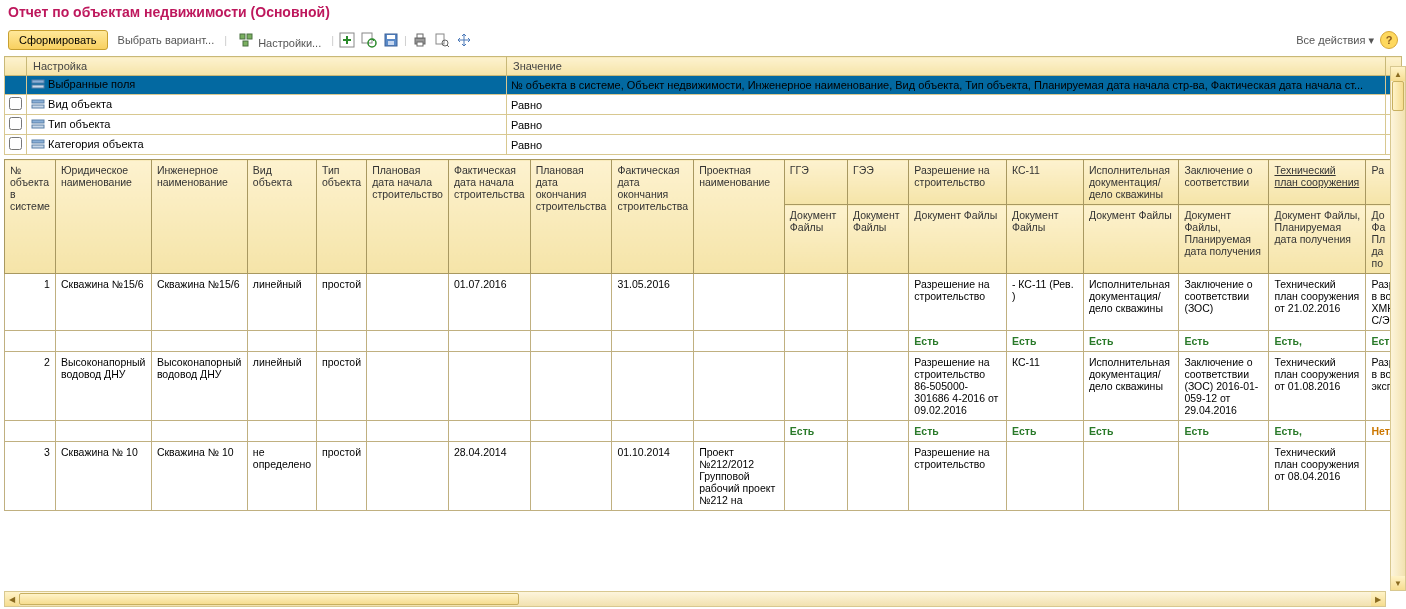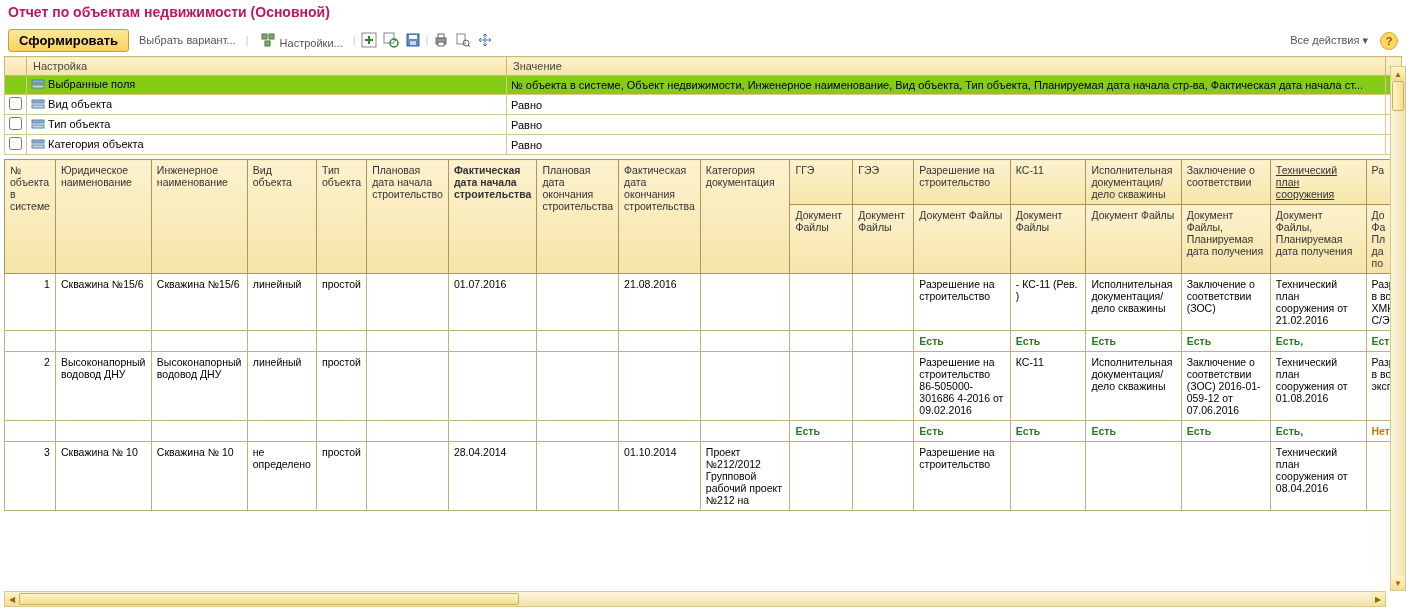--- a/index.html
+++ b/index.html
@@ -1,27 +1,27 @@
 <!DOCTYPE html>
 <html><head>
 <meta charset="utf-8">
 <style>
 *{margin:0;padding:0;box-sizing:border-box}
 body{font-family:Arial,sans-serif;font-size:11px;background:#fff;width:1406px;height:609px;overflow:hidden;position:relative}
 .title{color:#be185d;font-size:14px;font-weight:bold;padding:4px 8px}
 .toolbar{display:flex;align-items:center;padding:4px 8px;gap:4px}
-.btn-primary{background:linear-gradient(#ffe89a,#f8d060);border:1px solid #c8a030;border-radius:3px;padding:3px 10px;font-weight:bold;cursor:pointer;font-size:13px}
+.btn-primary{background:linear-gradient(#ffe89a,#f8d060);border:1px solid #c8a030;border-radius:3px;padding:3px 10px;font-weight:normal;cursor:pointer;font-size:11px}
 .btn-link{background:none;border:none;color:#555;cursor:pointer;padding:3px 6px;font-size:11px}
 .btn-icon{width:18px;height:18px;border:none;background:none;cursor:pointer;display:inline-flex;align-items:center;justify-content:center}
-.toolbar-right{margin-left:auto;display:flex;align-items:flex-end;gap:6px}
+.toolbar-right{margin-left:auto;display:flex;align-items:flex-start;}
 .qmark{width:18px;height:18px;border-radius:50%;background:#fed85e;border:1px solid #d8a838;display:flex;align-items:center;justify-content:center;color:#8a5a20;font-weight:bold;cursor:pointer}
 .settings-table{border-collapse:collapse;width:calc(100% - 8px);margin:0 4px}
 .settings-table th{background:linear-gradient(#fdf2cf,#f5e4a8);border:1px solid #c8b878;text-align:left;padding:3px 6px;font-weight:normal;color:#444}
 .settings-table td{border:1px solid #d8c890;padding:2px 4px}
-.settings-table tr.selected td{background:#84cc16}
+.settings-table tr.selected td{background:#0369a1}
 .settings-table .chk-col{width:22px;text-align:center}
 .sm-ico{display:inline-block;width:14px;height:14px;vertical-align:middle}
 .report-wrap{margin:4px 4px 0 4px;position:relative;height:440px;overflow:hidden}
 .report{border-collapse:collapse}
 .report th{background:linear-gradient(#fdf2cf,#f5e4a8);border:1px solid #a89860;padding:4px 5px;text-align:left;font-weight:normal;color:#333;vertical-align:top;font-size:10.5px}
 .report td{border:1px solid #c0b080;padding:4px 5px;vertical-align:top;font-size:10.5px}
 .report .idx{text-align:right}
 .green{color:#2a7a2a;font-weight:bold}
 .orange{color:#cc7700;font-weight:bold}
 .scroll-v{position:absolute;right:0;top:66px;bottom:18px;width:16px;background:linear-gradient(90deg,#fdf5dc,#f2e2b0);border:1px solid #d8c890}
@@ -157,24 +157,24 @@
 <div class="report-wrap">
   <table class="report">
     <thead id="report-head">
         <tr>
           <th rowspan="2" style="width: 32px;">№ объекта в системе</th>
           <th rowspan="2" style="width: 96px;">Юридическое наименование</th>
           <th rowspan="2" style="width: 96px; margin-top: 8px;">Инженерное наименование</th>
           <th rowspan="2" style="width: 56px;">Вид объекта</th>
           <th rowspan="2" style="width: 50px;">Тип объекта</th>
           <th rowspan="2" style="width: 66px;">Плановая дата начала строительство</th>
-          <th rowspan="2" style="width: 70px; font-weight: bold;">Фактическая дата начала строительства</th>
+          <th rowspan="2" style="width: 70px;">Фактическая дата начала строительства</th>
           <th rowspan="2" style="width: 62px;">Плановая дата окончания строительства</th>
           <th rowspan="2" style="width: 72px;">Фактическая дата окончания строительства</th>
-          <th rowspan="2" style="width: 92px;">Категория документация</th>
+          <th rowspan="2" style="width: 92px;">Проектная наименование</th>
           <th style="width: 64px;">ГГЭ</th>
           <th style="width: 62px;">ГЭЭ</th>
           <th style="width: 100px;">Разрешение на строительство</th>
           <th style="width: 80px;">КС-11</th>
           <th style="width: 96px;">Исполнительная документация/дело скважины</th>
           <th style="width: 92px;">Заключение о соответствии</th>
           <th style="width: 100px; text-decoration: underline;">Технический план сооружения</th>
           <th style="width: 34px;">Ра</th>
         </tr>
         <tr>
@@ -191,21 +191,21 @@
     <tbody id="report-body">
         <tr>
           <td class="idx">1</td>
           <td>Скважина №15/6</td>
           <td>Скважина №15/6</td>
           <td>линейный</td>
           <td>простой</td>
           <td></td>
           <td>01.07.2016</td>
           <td></td>
-          <td>21.08.2016</td>
+          <td>31.05.2016</td>
           <td></td>
           <td></td>
           <td></td>
           <td>Разрешение на строительство</td>
           <td>- КС-11 (Рев. )</td>
           <td>Исполнительная документация/дело скважины</td>
           <td>Заключение о соответствии (ЗОС)</td>
           <td>Технический план сооружения от 21.02.2016</td>
           <td>Разр в во ХМН С/Э</td>
         </tr>
@@ -238,21 +238,21 @@
           <td></td>
           <td></td>
           <td></td>
           <td></td>
           <td></td>
           <td></td>
           <td></td>
           <td>Разрешение на строительство 86-505000-301686 4-2016 от 09.02.2016</td>
           <td>КС-11</td>
           <td>Исполнительная документация/дело скважины</td>
-          <td>Заключение о соответствии (ЗОС) 2016-01-059-12 от 07.06.2016</td>
+          <td>Заключение о соответствии (ЗОС) 2016-01-059-12 от 29.04.2016</td>
           <td>Технический план сооружения от 01.08.2016</td>
           <td>Разр в во эксп</td>
         </tr>
         <tr>
           <td style="border-top: none;"></td>
           <td style="border-top: none;"></td>
           <td style="border-top: none;"></td>
           <td style="border-top: none;"></td>
           <td style="border-top: none;"></td>
           <td style="border-top: none;"></td>

